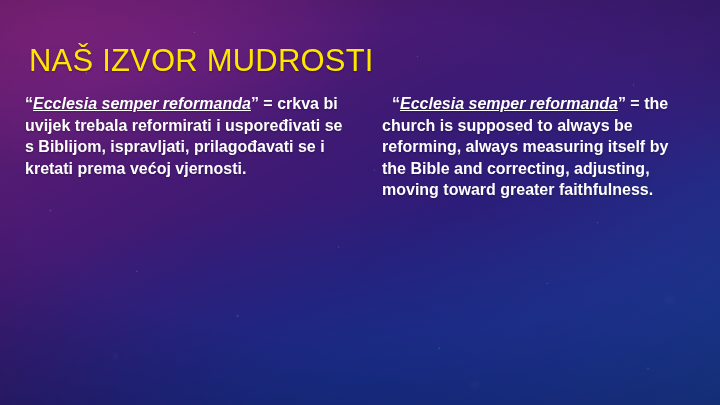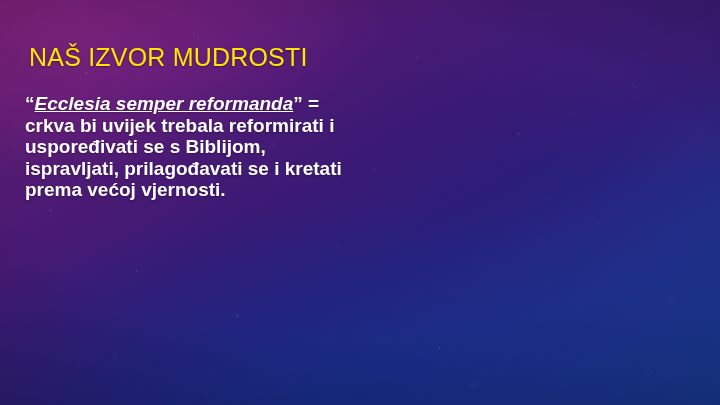--- a/index.html
+++ b/index.html
@@ -68,33 +68,33 @@
     position: absolute;
     top: 0;
     height: 100%;
   }
   #col-left  { left: 0;   width: 355px; }
   #col-right { left: 355px; width: 365px; }
 
   .slide-title {
     position: absolute;
     color: #FFE500;
-    font-size: 25px;
+    font-size: 31px;
     font-weight: 400;
     letter-spacing: 0.2px;
     white-space: nowrap;
     text-shadow: 0 1px 2px rgba(0,0,0,0.35);
   }
   #title-left  { left: 29px; top: 43px; }
   #title-right { left: 3px;  top: 43px; }
 
   .body-text {
     position: absolute;
     color: #FFFFFF;
-    font-size: 19px;
+    font-size: 16px;
     font-weight: 700;
     line-height: 21.6px;
     text-shadow: 0 1px 2px rgba(0,0,0,0.30);
   }
   #body-left  { left: 25px; top: 93px; width: 322px; }
   #body-right { left: 27px; top: 93px; width: 305px; text-indent: 10px; }
 
   .latin {
     font-style: italic;
     text-decoration: underline;
@@ -113,16 +113,17 @@
 
     <div class="slide-title" id="title-left">NAŠ IZVOR MUDROSTI</div>
 
     <div class="body-text" id="body-left"><span>“</span><span class="latin">Ecclesia semper reformanda</span><span>”</span><span> = crkva bi uvijek trebala reformirati i uspoređivati se s Biblijom, ispravljati, prilagođavati se i kretati prema većoj vjernosti.</span></div>
 
   </div>
 
   <div class="column" id="col-right">
 
 
+    <div class="body-text" id="body-right"><span>“</span><span class="latin">Ecclesia semper reformanda</span><span>”</span><span> = the church is supposed to always be reforming, always measuring itself by the Bible and correcting, adjusting, moving toward greater faithfulness.</span></div>
 
   </div>
 
 </div>
 
 </body></html>

